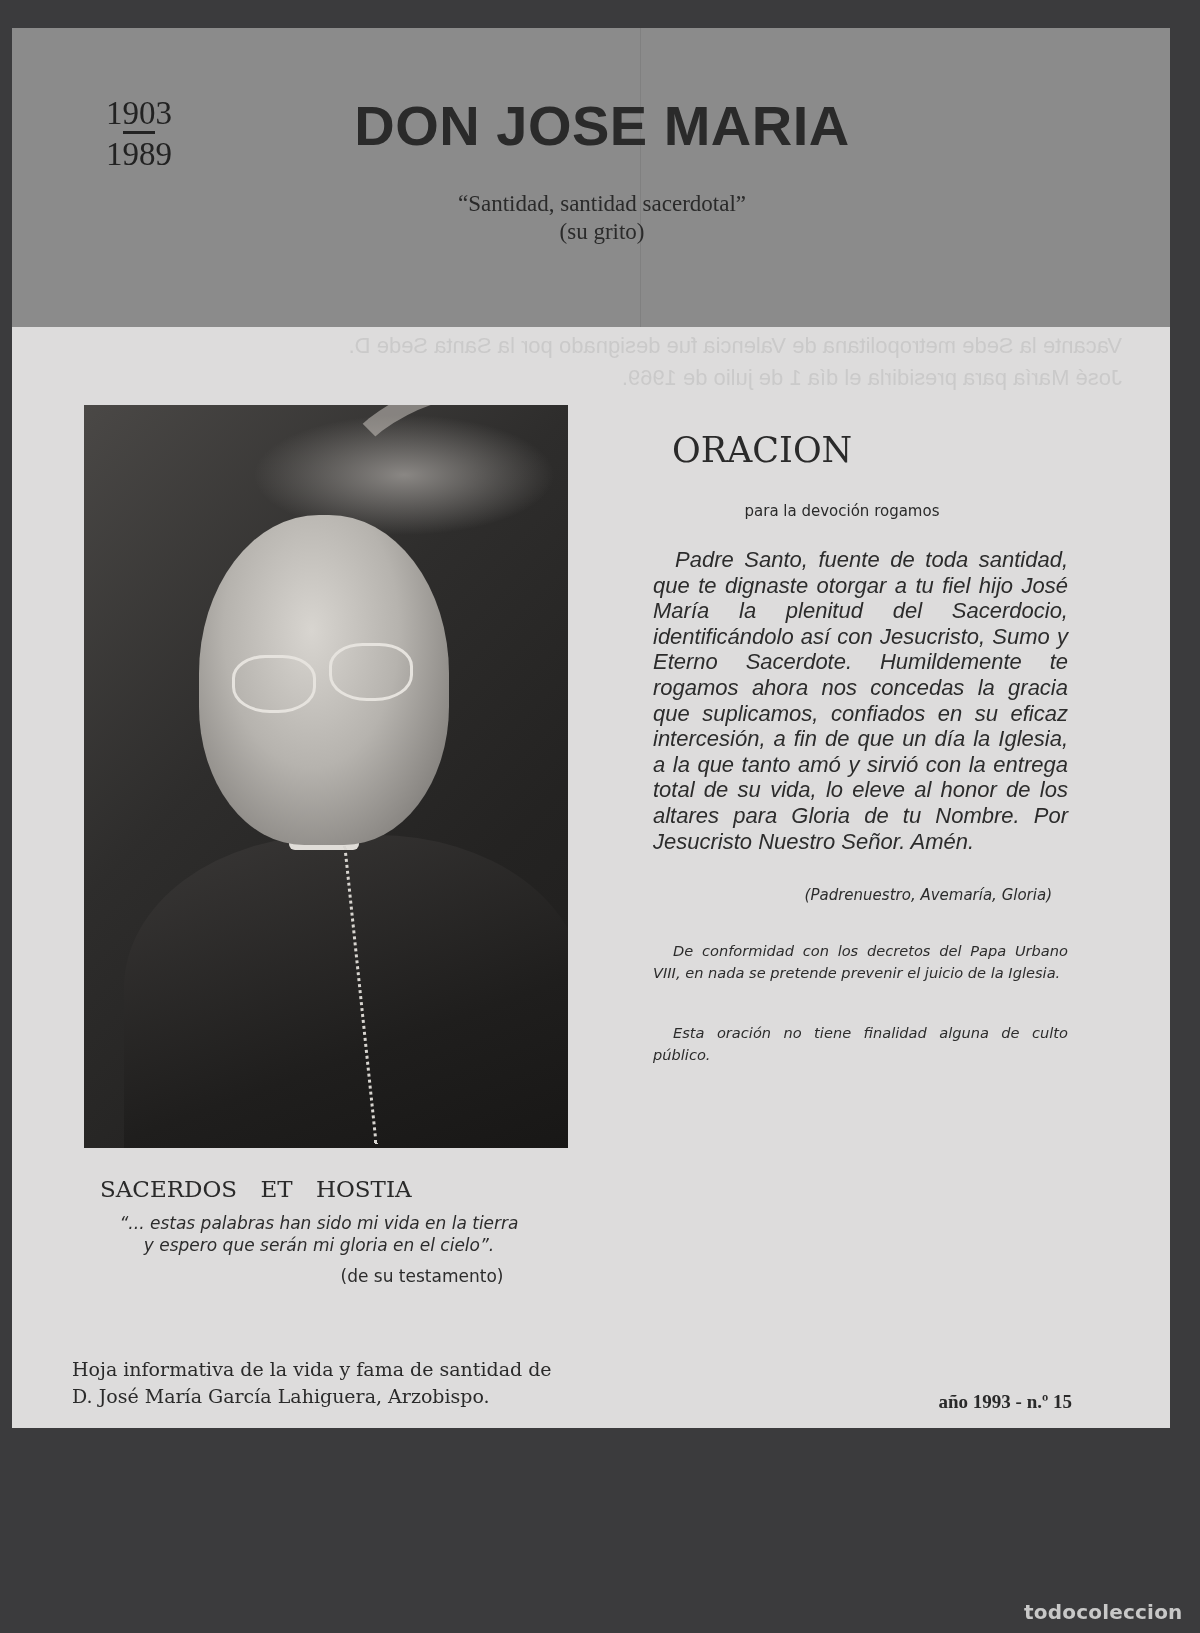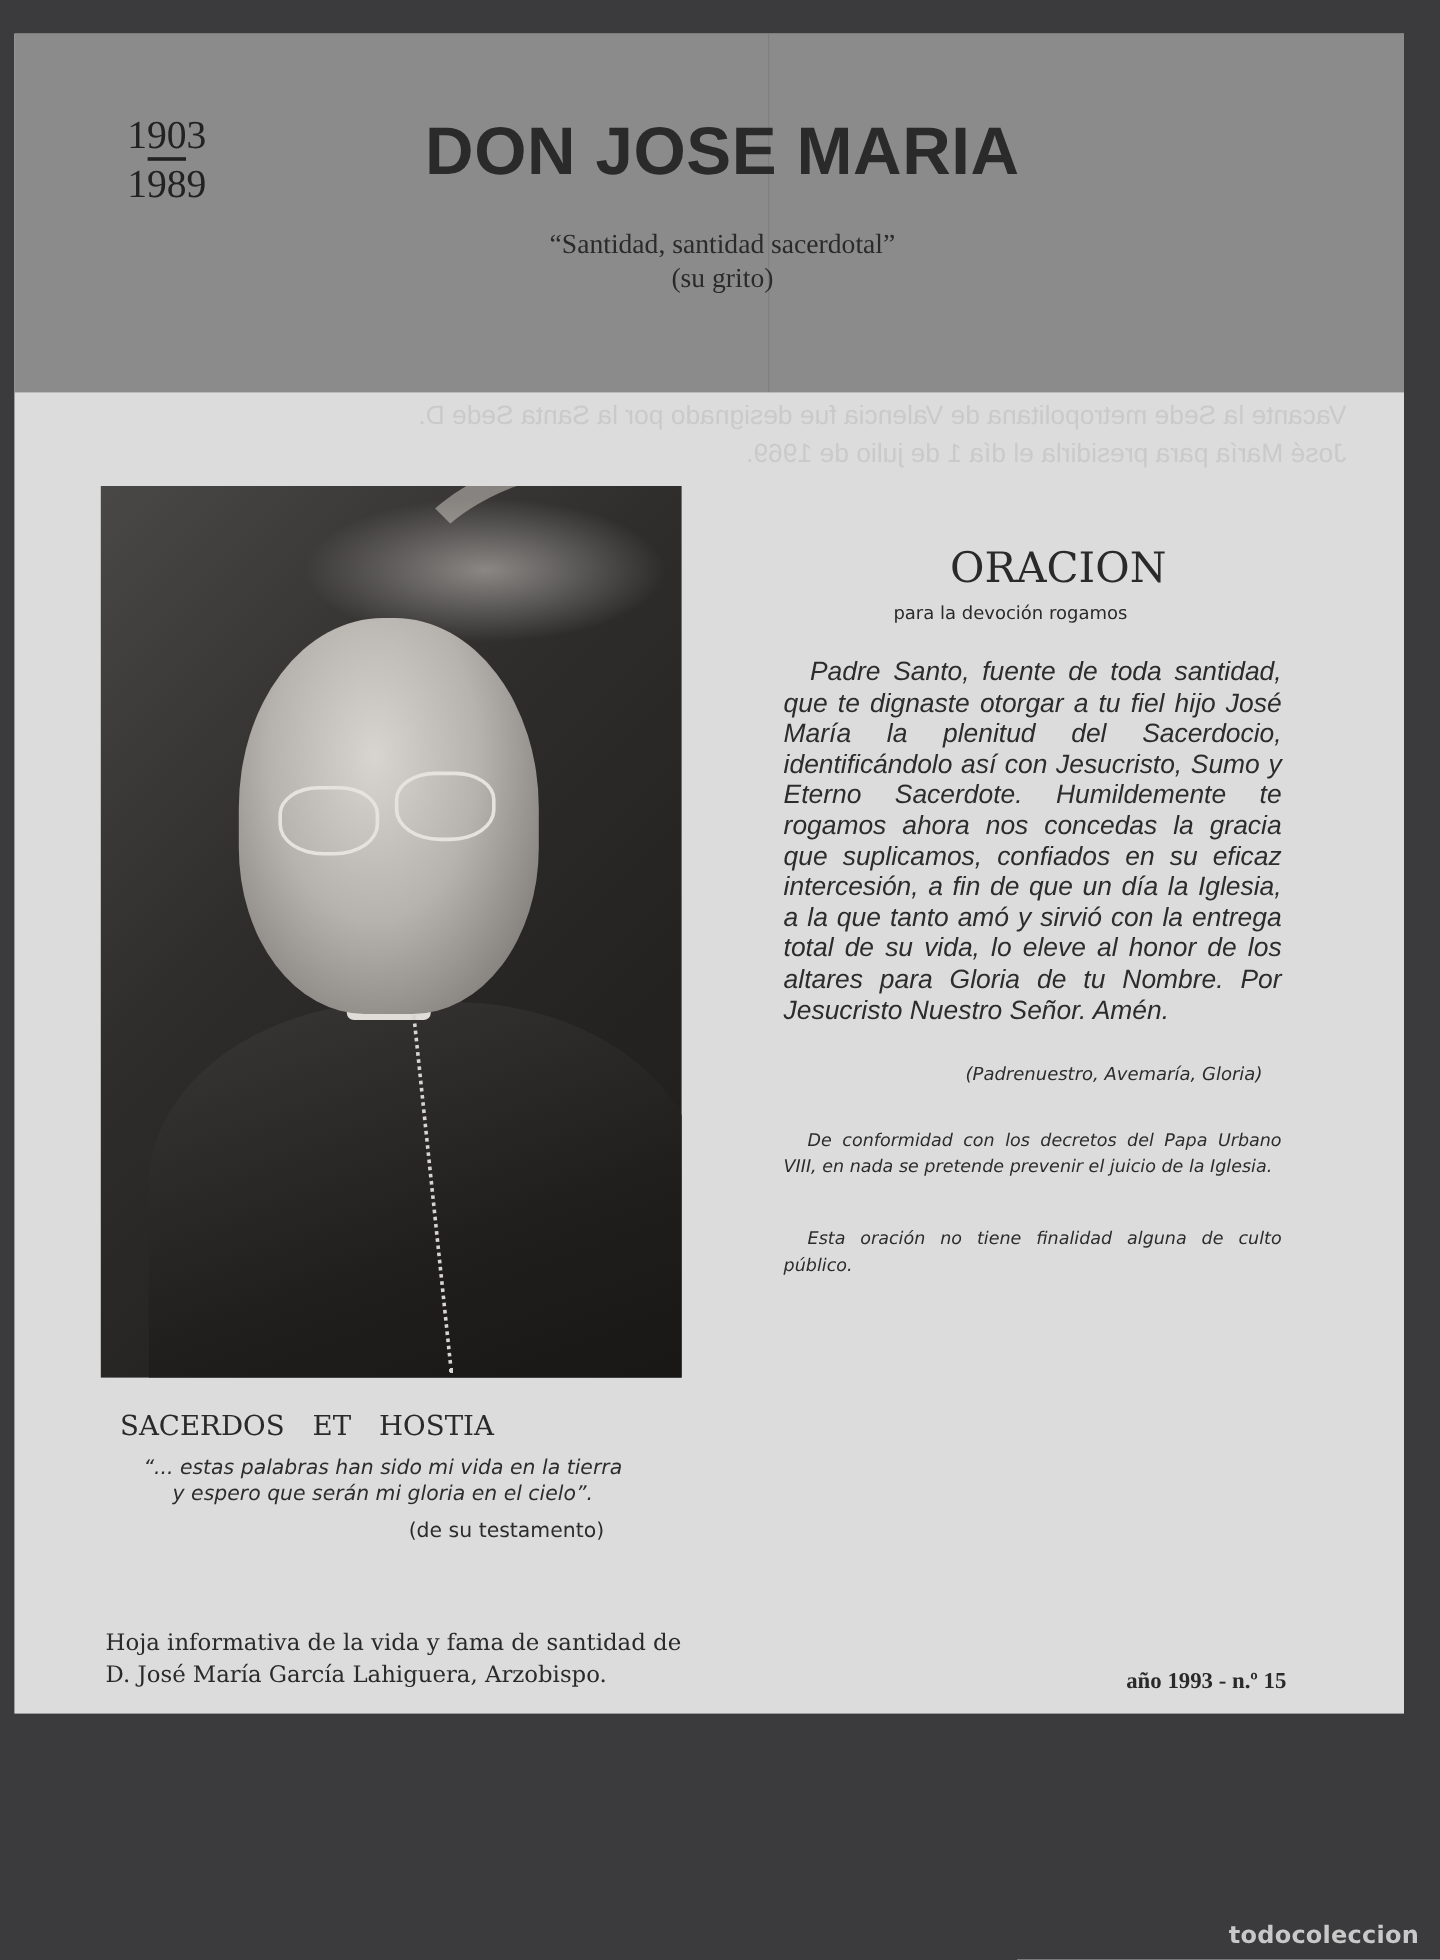--- a/index.html
+++ b/index.html
@@ -77,22 +77,22 @@
   }
   .photo .collar {
     position: absolute; left: 205px; top: 405px; width: 70px; height: 40px;
     background: #e0ddd8; border-radius: 6px;
   }
   .photo .chain {
     position: absolute; left: 275px; top: 440px; width: 2px; height: 300px;
     border-left: 3px dotted #d8d5d0; transform: rotate(-6deg);
   }
   .oracion-title {
-    position: absolute; left: 660px; top: 400px; width: 300px; text-align: right;
-    font-family: "DejaVu Serif", serif; font-size: 35px; color: #2a2a2a; line-height: 44px; margin-top: 24px;
+    position: absolute; left: 660px; top: 400px; width: 300px; text-align: left;
+    font-family: "DejaVu Serif", serif; font-size: 35px; color: #2a2a2a; line-height: 44px;
   }
   .oracion-sub {
     position: absolute; left: 660px; top: 474px; width: 340px; text-align: center;
     font-family: "DejaVu Sans", sans-serif; font-size: 15px; color: #2a2a2a;
   }
   .prayer {
     position: absolute; left: 641px; top: 519px; width: 415px;
     font-family: Liberation Sans, sans-serif; font-style: italic;
     font-size: 22px; line-height: 25.6px; color: #2c2c2c;
     text-align: justify; text-indent: 22px;
@@ -115,21 +115,21 @@
   }
   .sac-quote {
     position: absolute; left: 72px; top: 1184px; width: 470px;
     font-family: "DejaVu Sans", sans-serif; font-style: italic; font-size: 17px; line-height: 22px; color: #2c2c2c; text-align: center;
   }
   .sac-source {
     position: absolute; left: 280px; top: 1238px; width: 260px; text-align: center;
     font-family: "DejaVu Sans", sans-serif; font-size: 17px; color: #2c2c2c;
   }
   .footer-desc {
-    position: absolute; left: 76px; top: 1328px; width: 560px;
+    position: absolute; left: 60px; top: 1328px; width: 560px;
     font-family: "DejaVu Serif", serif; font-size: 19px; line-height: 27px; color: #2a2a2a;
   }
   .issue {
     position: absolute; left: 880px; top: 1363px; width: 180px; text-align: right;
     font-family: "Liberation Serif", serif; font-weight: bold; font-size: 19px; color: #2a2a2a;
   }
   .watermark {
     position: absolute; left: 1024px; top: 1600px;
     font-family: "DejaVu Sans", sans-serif; font-weight: bold; font-size: 20px;
     color: #c8c8c8; letter-spacing: 0.2px;

